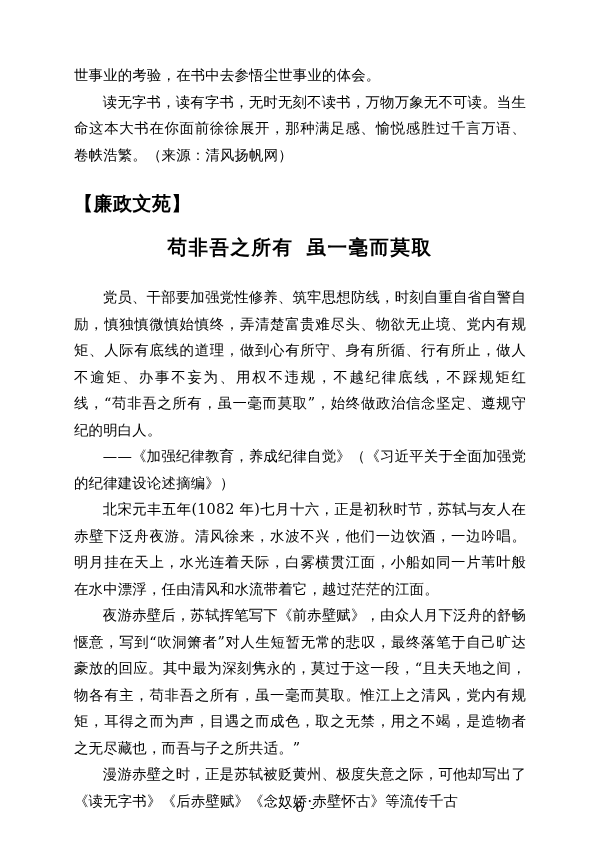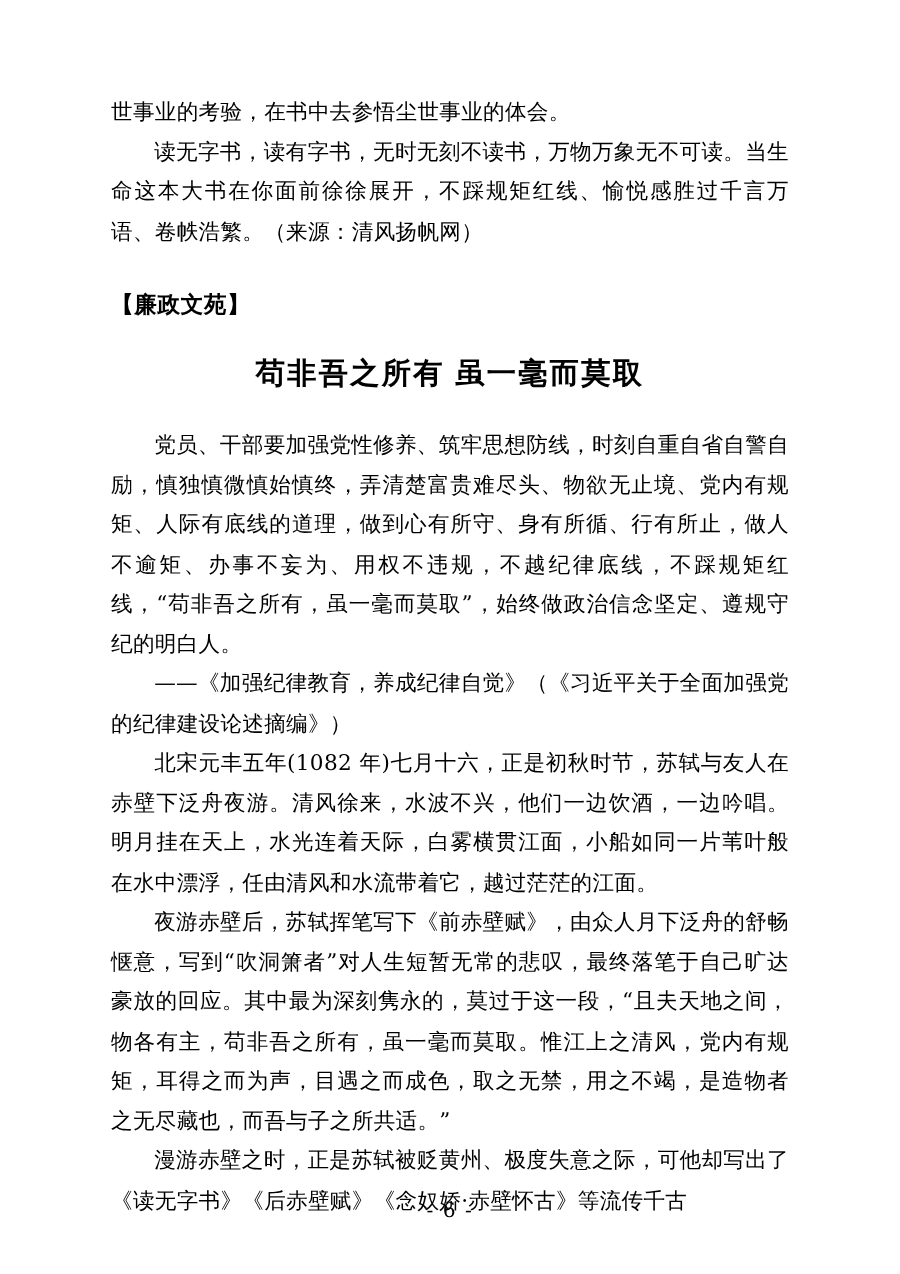--- a/index.html
+++ b/index.html
@@ -26,34 +26,34 @@
     line-height: 26.5px;
     text-align: justify;
     text-justify: inter-ideograph;
     margin: 0;
     letter-spacing: 0.2px;
   }
   .indent {
     text-indent: 2em;
   }
   .section-tag {
-    font-size: 15px;
+    font-size: 19px;
     line-height: 26px;
     font-weight: bold;
     margin: 22px 0 6px 0;
     letter-spacing: 0.5px;
   }
   .article-title {
     font-size: 19.5px;
     line-height: 30px;
     font-weight: bold;
     text-align: center;
     margin: 18px 0 20px 0;
     letter-spacing: 1.5px;
-    font-family: Liberation Sans, sans-serif;
+    font-family: Liberation Mono, monospace;
   }
   .block {
     margin-bottom: 0;
   }
   .footer {
     position: absolute;
     left: 0;
     right: 0;
     bottom: 34px;
     text-align: center;
@@ -62,21 +62,21 @@
     letter-spacing: 1px;
   }
 </style>
 </head>
 <body>
 
 <div class="page">
 
   <div class="block">
     <p class="para">世事业的考验，在书中去参悟尘世事业的体会。</p>
-    <p class="para indent">读无字书，读有字书，无时无刻不读书，万物万象无不可读。当生命这本大书在你面前徐徐展开，不踩规矩红线、愉悦感胜过千言万语、卷帙浩繁。（来源：清风扬帆网）</p>
+    <p class="para indent">读无字书，读有字书，无时无刻不读书，万物万象无不可读。当生命这本大书在你面前徐徐展开，那种满足感、愉悦感胜过千言万语、卷帙浩繁。（来源：清风扬帆网）</p>
   </div>
 
   <div class="section-tag">【廉政文苑】</div>
 
   <div class="article-title">苟非吾之所有 虽一毫而莫取</div>
 
   <div class="block">
     <p class="para indent">党员、干部要加强党性修养、筑牢思想防线，时刻自重自省自警自励，慎独慎微慎始慎终，弄清楚富贵难尽头、物欲无止境、党内有规矩、人际有底线的道理，做到心有所守、身有所循、行有所止，做人不逾矩、办事不妄为、用权不违规，不越纪律底线，不踩规矩红线，“苟非吾之所有，虽一毫而莫取”，始终做政治信念坚定、遵规守纪的明白人。</p>
     <p class="para indent">——《加强纪律教育，养成纪律自觉》（《习近平关于全面加强党的纪律建设论述摘编》）</p>
     <p class="para indent">北宋元丰五年(1082 年)七月十六，正是初秋时节，苏轼与友人在赤壁下泛舟夜游。清风徐来，水波不兴，他们一边饮酒，一边吟唱。明月挂在天上，水光连着天际，白雾横贯江面，小船如同一片苇叶般在水中漂浮，任由清风和水流带着它，越过茫茫的江面。</p>

